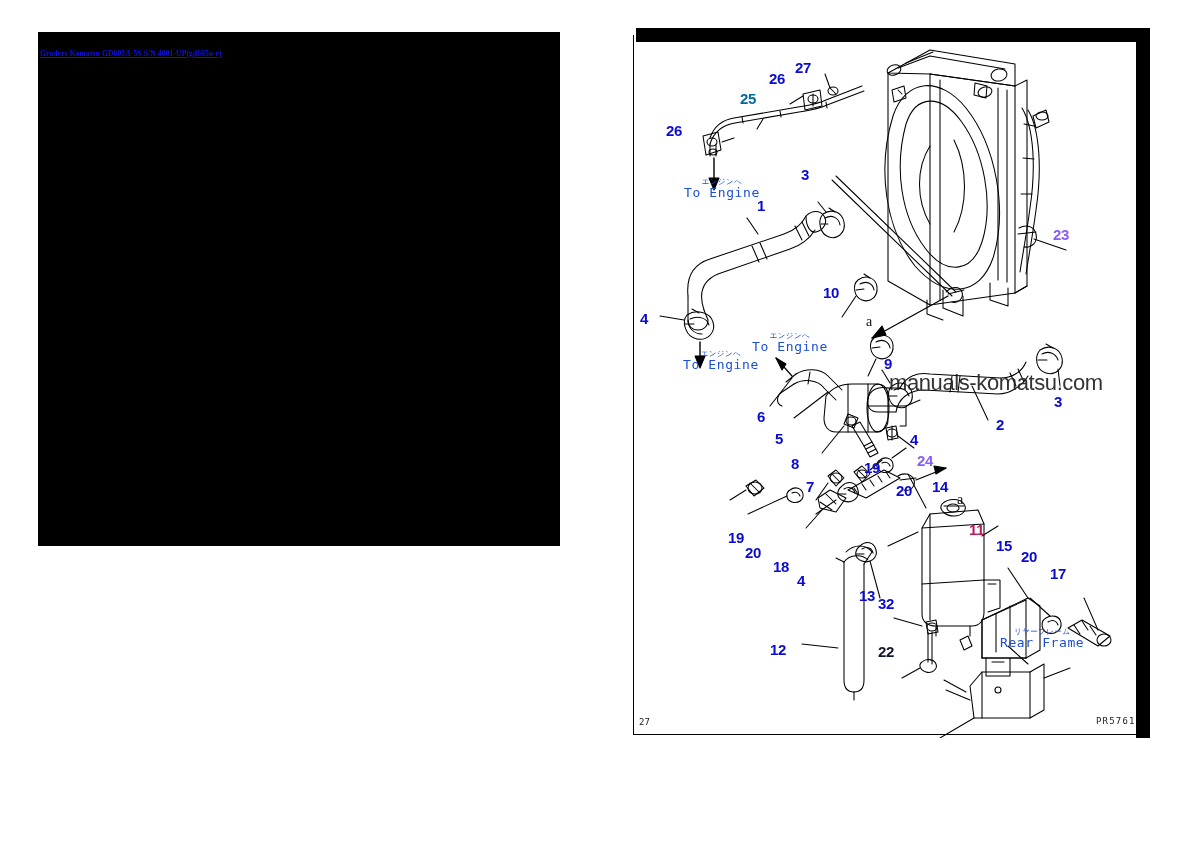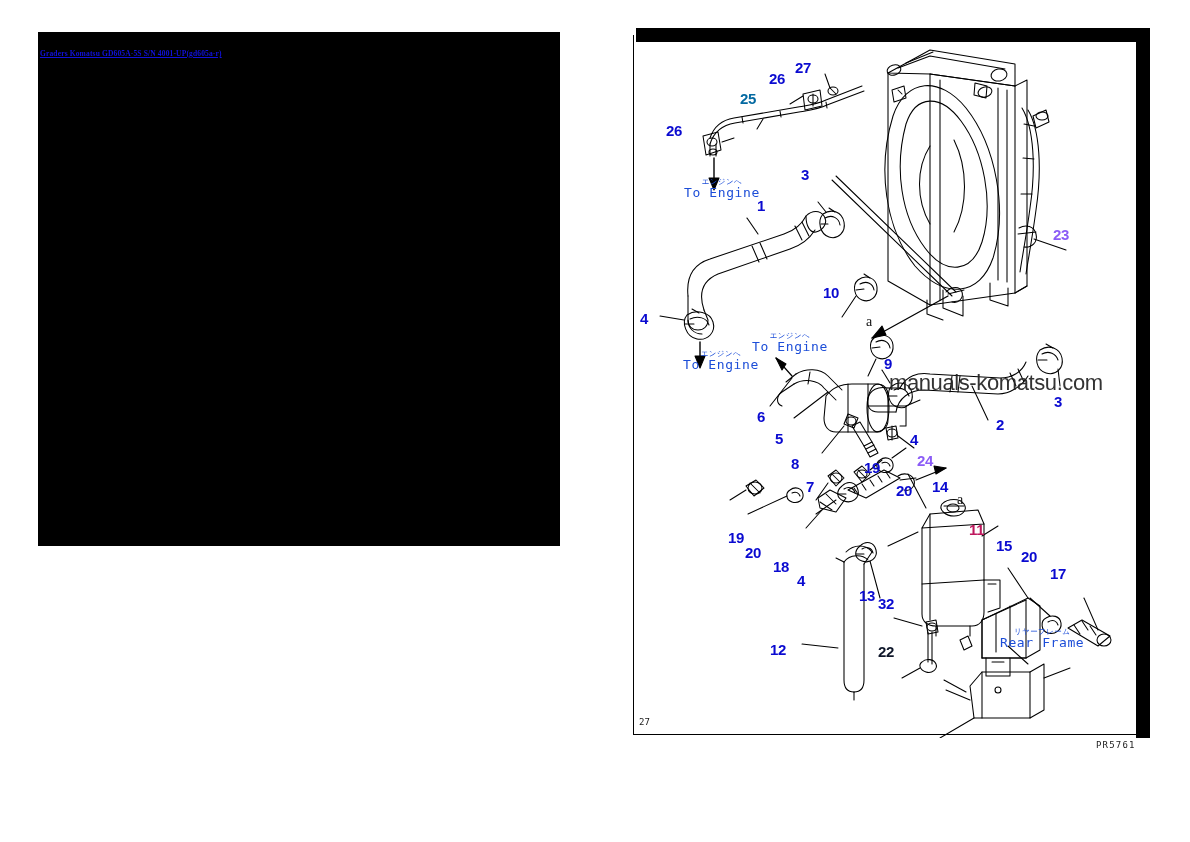--- a/index.html
+++ b/index.html
@@ -42,21 +42,21 @@
 
   .section-letter{position:absolute;color:#111;font-family:"Liberation Serif",serif;
                   font-size:14px;font-style:normal;}
 
   #watermark{position:absolute;left:889px;top:370px;color:#222;
              font-family:"Liberation Sans",sans-serif;font-size:22px;
              letter-spacing:-0.4px;white-space:nowrap;opacity:.92;}
 
   #page-number{position:absolute;left:639px;top:717px;color:#1a1a1a;
                font-family:"DejaVu Sans Mono","Liberation Mono",monospace;font-size:9px;}
-  #drawing-code{position:absolute;left:1096px;top:740px;color:#1a1a1a;
+  #drawing-code{position:absolute;left:1096px;top:716px;color:#1a1a1a;
                 font-family:"DejaVu Sans Mono","Liberation Mono",monospace;font-size:9px;
                 letter-spacing:1.2px;}
 </style>
 </head>
 <body>
 
 <div id="left-panel"></div>
 <a id="doc-title-link" href="#">Graders Komatsu GD605A-5S S/N 4001-UP(gd605a-r)</a>
 
 <div id="diagram-panel"></div>

